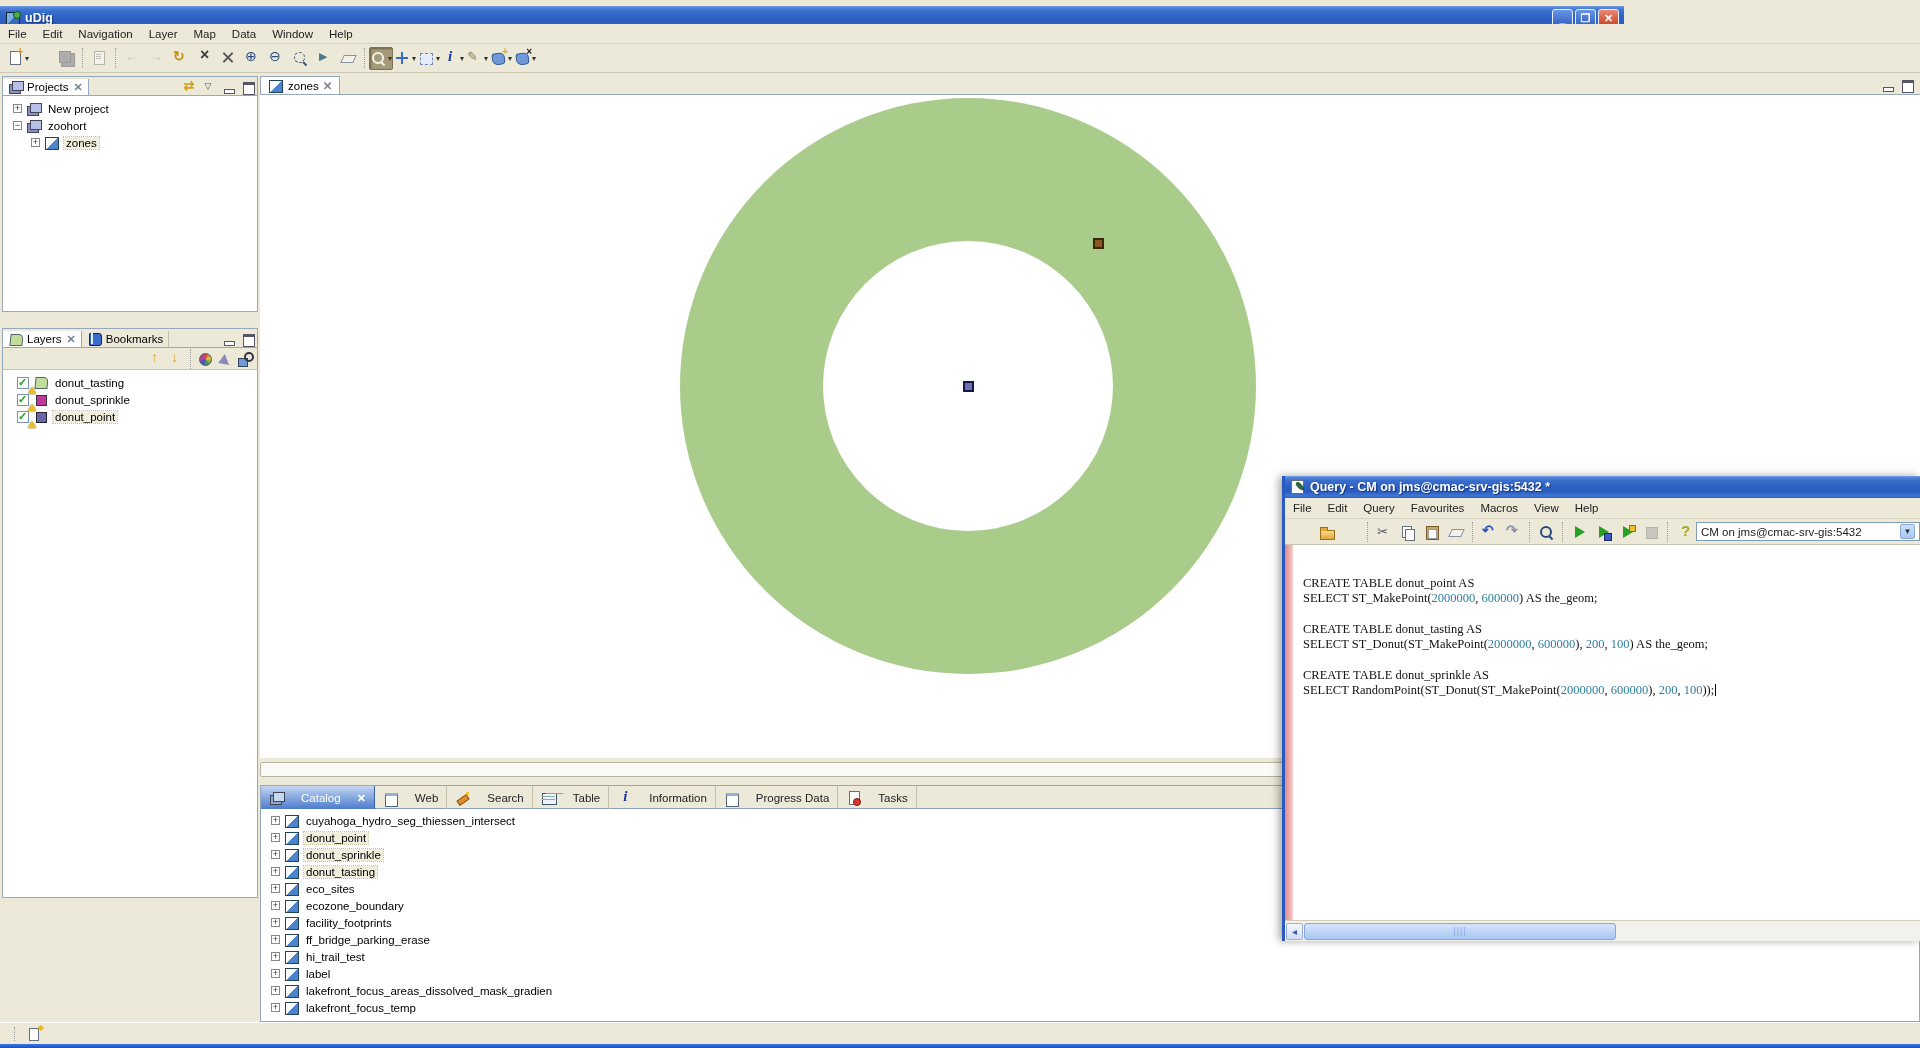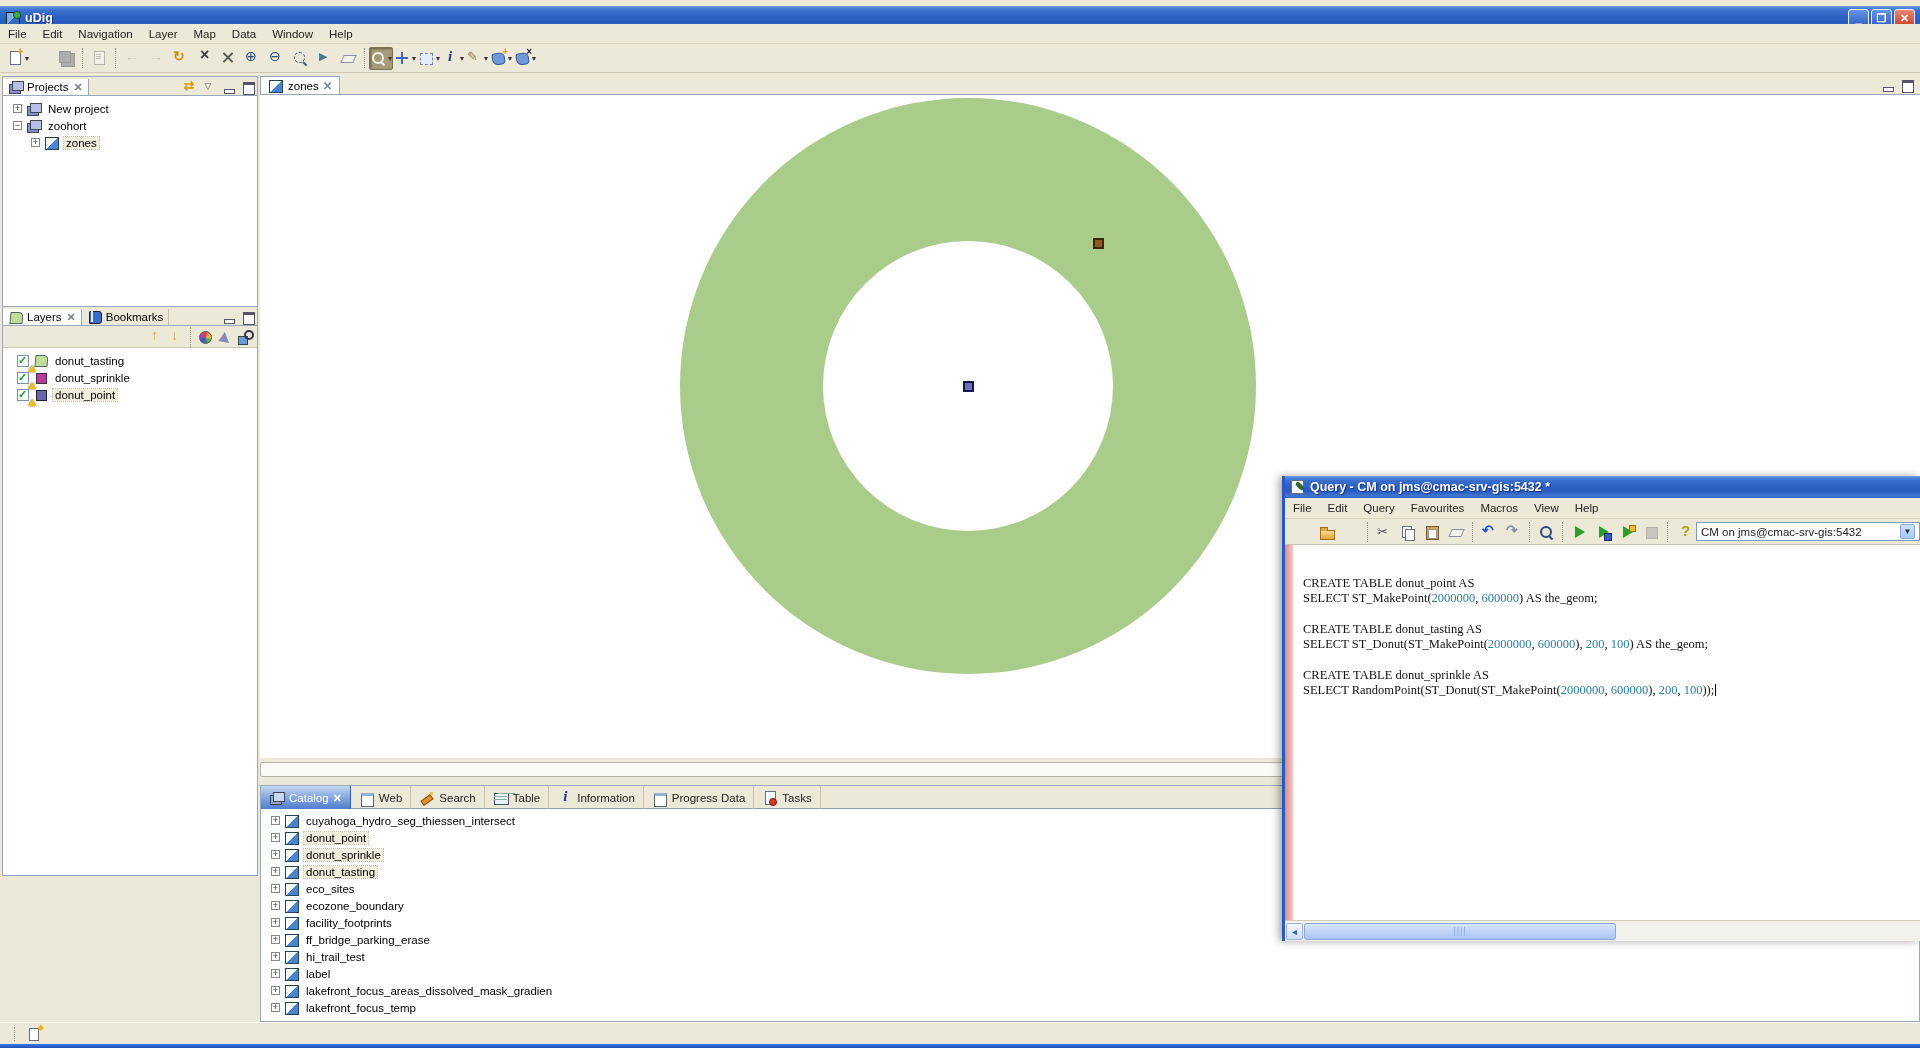--- a/index.html
+++ b/index.html
@@ -130,21 +130,21 @@
   #editor-tabs{position:absolute;left:260px;top:76px;right:0;height:19px;background:#ece9d8;border-bottom:1px solid #98a8bc;display:flex}
   .etab{display:flex;align-items:center;gap:4px;padding:0 7px;background:#fff;border:1px solid #98a8bc;border-bottom:none;font-size:11.5px}
   #editor-tabs .vtab-tools{padding-right:4px}
   #map-canvas{position:absolute;left:260px;top:95px;width:1660px;height:663px;background:#fff;overflow:hidden}
   .donut-outer{position:absolute;border-radius:50%}
   .donut-hole{position:absolute;border-radius:50%}
   .map-point{position:absolute}
   #map-hscroll{position:absolute;left:260px;top:762px;width:1660px;height:15px;background:#fafaf6;border:1px solid #b8b4a4;border-radius:2px}
   #bottom-panel{position:absolute;left:260px;top:785px;width:1660px;height:237px;border:1px solid #98a8bc;background:#fff;display:flex;flex-direction:column}
   .panel-tabs{height:23px;background:#ece9d8;border-bottom:1px solid #8aa0c0;display:flex}
-  .ptab{display:flex;align-items:center;gap:4px;padding:12px 8px;border-right:1px solid #c4c0ac;font-size:11.5px;color:#222}
+  .ptab{display:flex;align-items:center;gap:16px;padding:12px 8px;border-right:1px solid #c4c0ac;font-size:11.5px;color:#222}
   .ptab.active{background:linear-gradient(180deg,#c6d6f0 0%,#94b4e4 35%,#4a78cc 100%);color:#fff;border-right:1px solid #3a60a8}
   .ptab.active .x{color:#fff}
   .ptab .x{font-weight:bold;font-size:11px;color:#7a8694}
   .panel-body{flex:1;overflow:hidden;padding:3px 0 0 10px;background:#fff}
 
   
   #statusbar{position:absolute;left:0;top:1022px;width:1920px;height:22px;background:#ece9d8;border-top:1px solid #fff;display:flex;align-items:center;padding-left:10px}
   #statusbar .tsep{height:14px}
   #taskbar-sliver{position:absolute;left:0;top:1044px;width:1920px;height:4px;background:linear-gradient(180deg,#3a77e8,#1c50b8);z-index:40}
 
@@ -164,21 +164,21 @@
   #q-hscroll{height:21px;flex:none;background:#f2f1ec;border-top:1px solid #d0ccb8;display:flex;align-items:center;padding:1px}
   .sbtn{width:17px;height:17px;background:linear-gradient(180deg,#f6f8ff,#cfdcf4);border:1px solid #9ab0d8;border-radius:2px;color:#3a5ac0;font-size:10px;display:flex;align-items:center;justify-content:center;flex:none}
   .sthumb{margin-left:1px;width:312px;height:17px;background:linear-gradient(180deg,#d5e4fc,#a8c6f2);border:1px solid #88a8d8;border-radius:3px;display:flex;align-items:center;justify-content:center;color:#8aa8d8;font-size:9px;letter-spacing:1px}
   #q-status{height:21px;flex:none;background:#ece9d8;border-top:1px solid #fff;display:flex;align-items:center;padding-left:8px;color:#222}
 </style>
 </head>
 <body>
 
 <div id="screen">
 
-  <div class="xp-titlebar" id="main-titlebar" style="left:0;top:6px;width:1920px;height:24px">
+  <div class="xp-titlebar" id="main-titlebar" style="left:0;top:6px;width:1624px;height:24px">
     <span class="ic ic-udig app-icon"></span>
     <span>uDig</span>
     <span class="winbtns" id="main-winbtns">
         <span class="winbtn">_</span>
         <span class="winbtn">❐</span>
         <span class="winbtn close">✕</span>
       </span>
   </div>
 
   <div class="menubar" id="main-menubar" style="left:0;top:24px;width:1920px;height:20px">
@@ -303,21 +303,21 @@
           <span class="lbl">zoohort</span>
         </div>
         <div class="trow" style="padding-left: 28px;">
           <span class="exp">+</span>
           <span class="ic ic-mapfile"></span>
           <span class="lbl sel">zones</span>
         </div>
       </div>
   </div>
 
-  <div class="view" style="left:2px;top:306px;width:256px;height:570px">
+  <div class="view" style="left:2px;top:328px;width:256px;height:570px">
     <div class="view-tabs">
       <div class="vtab sel">
         <span class="ic ic-poly-green"></span>
         <span>Layers</span>
         <span class="x">✕</span>
       </div>
       <div class="vtab">
         <span class="ic ic-book"></span>
         <span>Bookmarks</span>
       </div>

